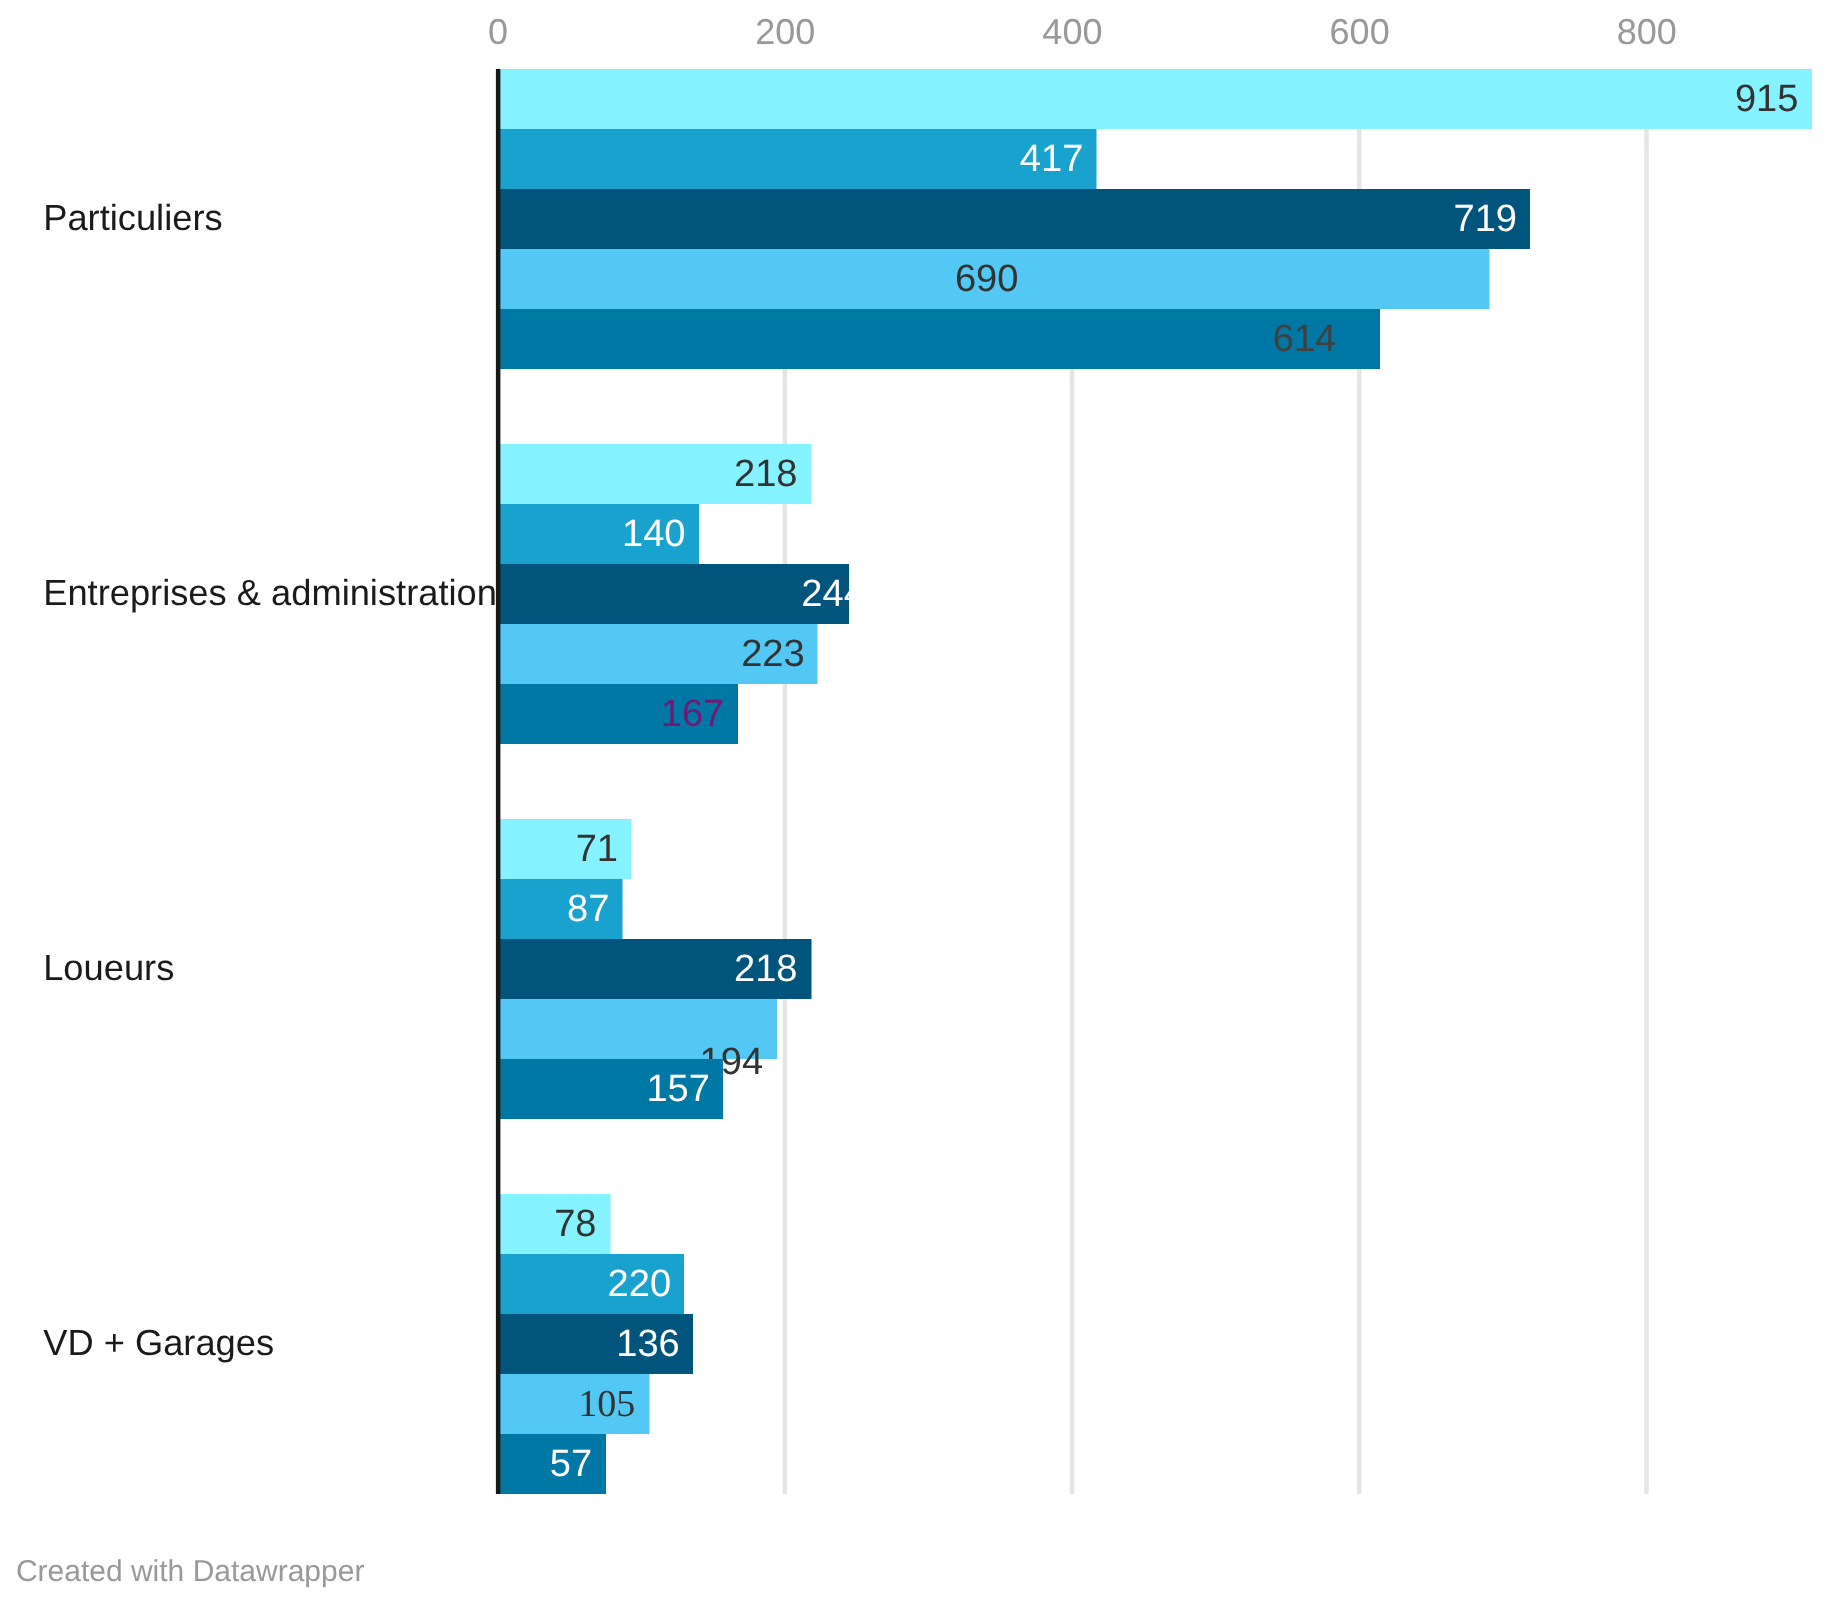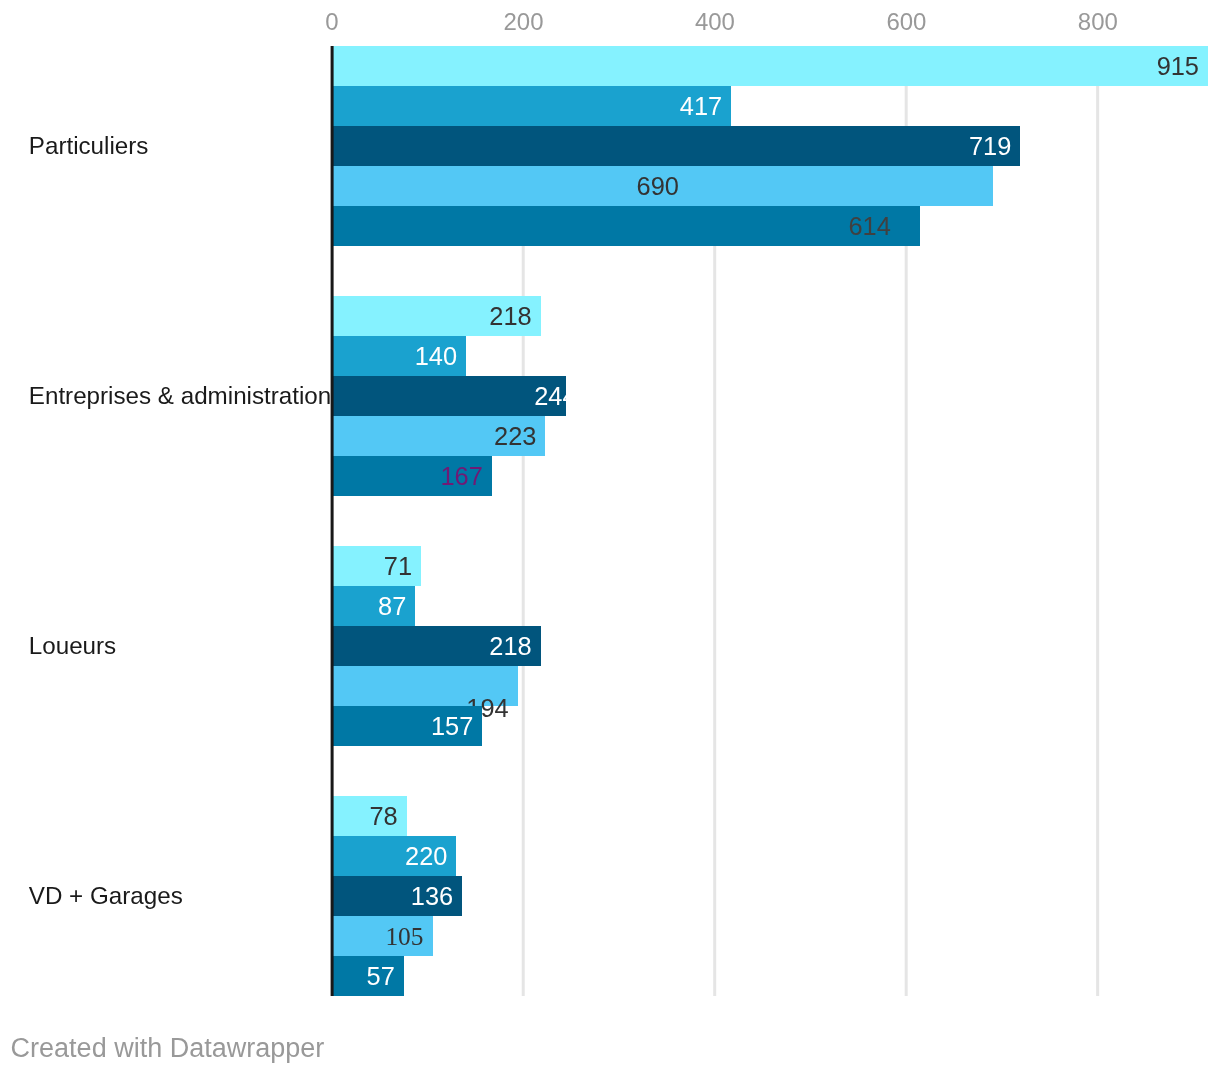--- a/index.html
+++ b/index.html
@@ -52,21 +52,21 @@
     height:40px;
     white-space:nowrap;
     text-align:right;
     transform:translateZ(0);
   }
 
   
   .footer{
     position:absolute;
     color:#999999;
-    font-size:27px;
+    font-size:20px;
     line-height:21.9px;
     white-space:nowrap;
     transform:translateZ(0);
   }
 </style>
 </head>
 <body>
 
 <div id="chart">
 

